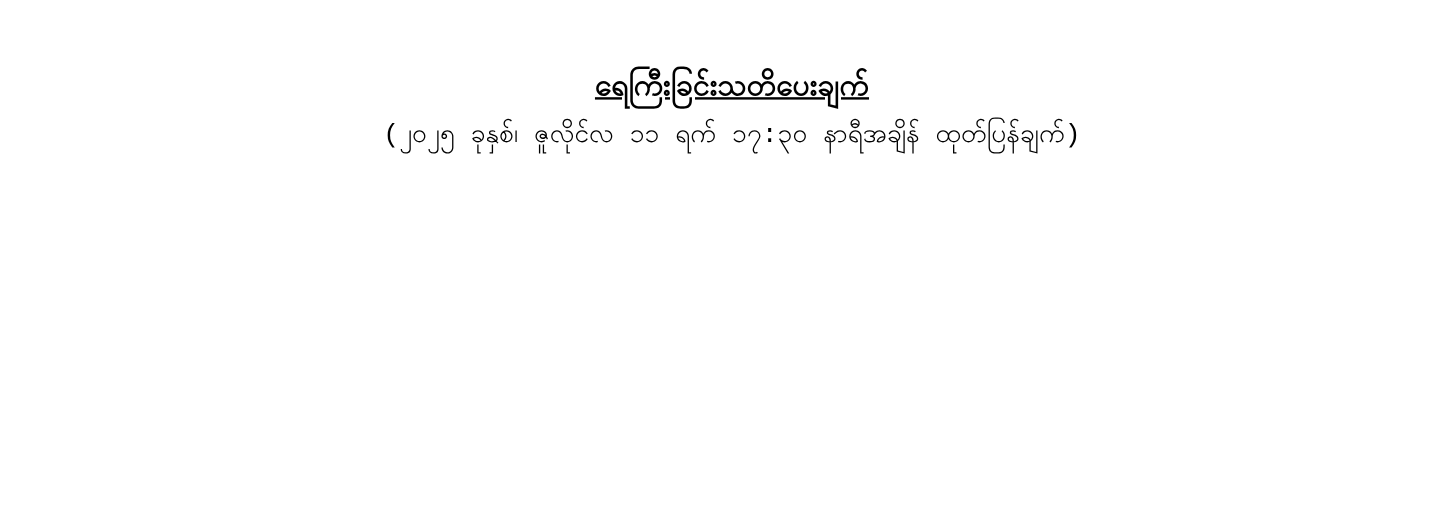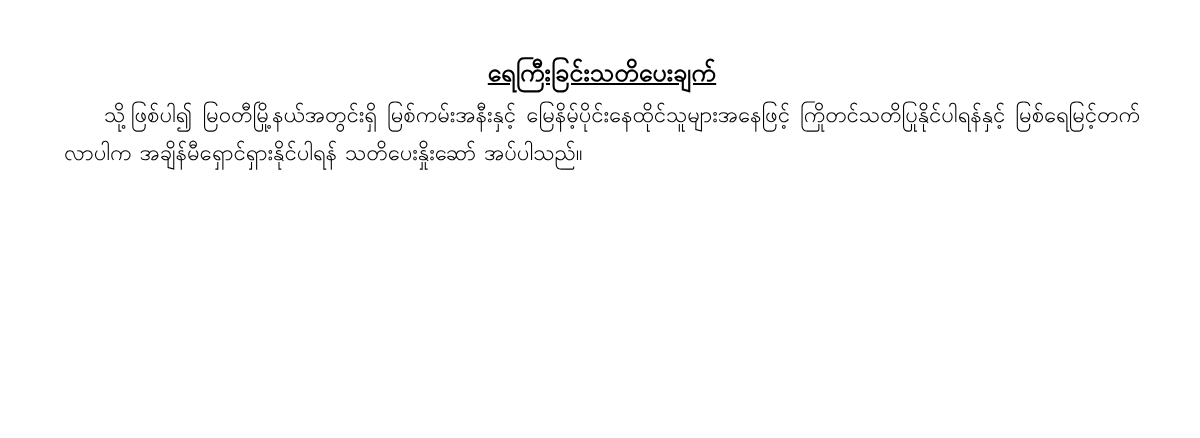--- a/index.html
+++ b/index.html
@@ -11,22 +11,23 @@
     height: 438px;
     background: #ffffff;
     font-family: "DejaVu Sans", "Liberation Sans", sans-serif;
     color: #000000;
     overflow: hidden;
   }
   .page {
     width: 1200px;
     height: 438px;
     box-sizing: border-box;
-    padding: 56px 60px 10px 64px;
+    padding: 56px 60px 10px 80px;
     position: relative;
+    font-family: Liberation Mono, monospace;
   }
   .doc-title {
     text-align: center;
     font-size: 25px;
     font-weight: bold;
     text-decoration: underline;
     line-height: 1.35;
     margin: 0 0 6px 0;
     letter-spacing: 0.2px;
   }
@@ -52,17 +53,17 @@
     text-indent: 40px;
   }
 </style>
 </head>
 <body>
 
 <div class="page">
 
   <h1 class="doc-title">ရေကြီးခြင်းသတိပေးချက်</h1>
 
+  <div class="doc-subtitle">(၂၀၂၅ ခုနှစ်၊ ဇူလိုင်လ ၁၁ ရက် ၁၇:၃၀ နာရီအချိန် ထုတ်ပြန်ချက်)</div>
 
 
-  <p class="para indent">သို့ဖြစ်ပါ၍ မြဝတီမြို့နယ်အတွင်းရှိ မြစ်ကမ်းအနီးနှင့် မြေနိမ့်ပိုင်းနေထိုင်သူများအနေဖြင့် ကြိုတင်သတိပြုနိုင်ပါရန်နှင့် မြစ်ရေမြင့်တက်လာပါက အချိန်မီရှောင်ရှားနိုင်ပါရန် သတိပေးနှိုးဆော် အပ်ပါသည်။</p>
 
 </div>
 
 </body></html>

